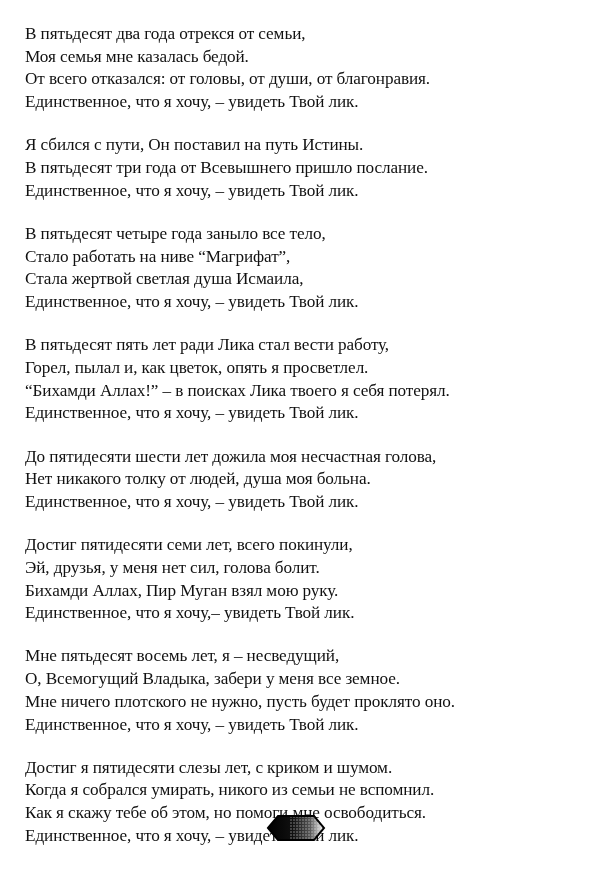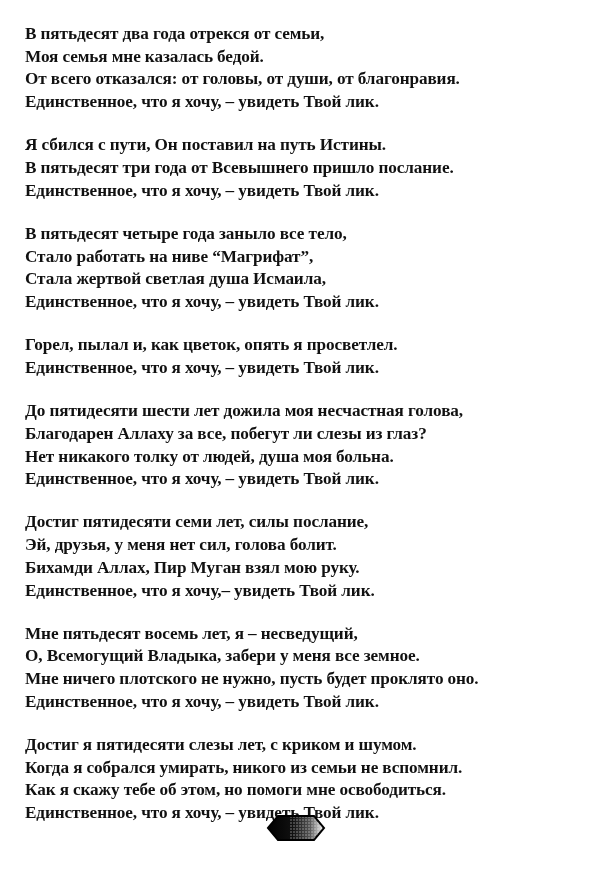--- a/index.html
+++ b/index.html
@@ -3,21 +3,21 @@
   <meta charset="utf-8">
   <style>
     html, body { margin: 0; padding: 0; background: #ffffff; }
     body { width: 600px; height: 876px; position: relative; overflow: hidden; }
     .page {
       position: absolute; left: 25px; top: 23px; width: 560px;
       font-family: "Liberation Serif", serif;
       font-size: 17.2px; color: #111111;
       letter-spacing: -0.1px;
     }
-    .stanza { margin: 0 0 20.5px 0; font-weight: bold; }
+    .stanza { margin: 0 0 20.5px 0; }
     .line { display: block; line-height: 22.7px; white-space: nowrap; }
     .ornament {
       position: absolute; left: 266px; top: 813px; width: 60px; height: 30px;
     }
   </style>
 </head>
 <body>
 
 <div class="page">
   <div class="stanza">
@@ -31,31 +31,32 @@
     <span class="line">В пятьдесят три года от Всевышнего пришло послание.</span>
     <span class="line">Единственное, что я хочу, – увидеть Твой лик.</span>
   </div>
   <div class="stanza">
     <span class="line">В пятьдесят четыре года заныло все тело,</span>
     <span class="line">Стало работать на ниве “Магрифат”,</span>
     <span class="line">Стала жертвой светлая душа Исмаила,</span>
     <span class="line">Единственное, что я хочу, – увидеть Твой лик.</span>
   </div>
   <div class="stanza">
+    <span class="line">В пятьдесят пять лет ради Лика стал вести работу,</span>
     <span class="line">Горел, пылал и, как цветок, опять я просветлел.</span>
+    <span class="line">“Бихамди Аллах!” – в поисках Лика твоего я себя потерял.</span>
     <span class="line">Единственное, что я хочу, – увидеть Твой лик.</span>
   </div>
   <div class="stanza">
     <span class="line">До пятидесяти шести лет дожила моя несчастная голова,</span>
-    <span class="line">Благодарен Аллаху за все, побегут ли слезы из глаз?</span>
     <span class="line">Нет никакого толку от людей, душа моя больна.</span>
     <span class="line">Единственное, что я хочу, – увидеть Твой лик.</span>
   </div>
   <div class="stanza">
-    <span class="line">Достиг пятидесяти семи лет, силы послание,</span>
+    <span class="line">Достиг пятидесяти семи лет, всего покинули,</span>
     <span class="line">Эй, друзья, у меня нет сил, голова болит.</span>
     <span class="line">Бихамди Аллах, Пир Муган взял мою руку.</span>
     <span class="line">Единственное, что я хочу,– увидеть Твой лик.</span>
   </div>
   <div class="stanza">
     <span class="line">Мне пятьдесят восемь лет, я – несведущий,</span>
     <span class="line">О, Всемогущий Владыка, забери у меня все земное.</span>
     <span class="line">Мне ничего плотского не нужно, пусть будет проклято оно.</span>
     <span class="line">Единственное, что я хочу, – увидеть Твой лик.</span>
   </div>

